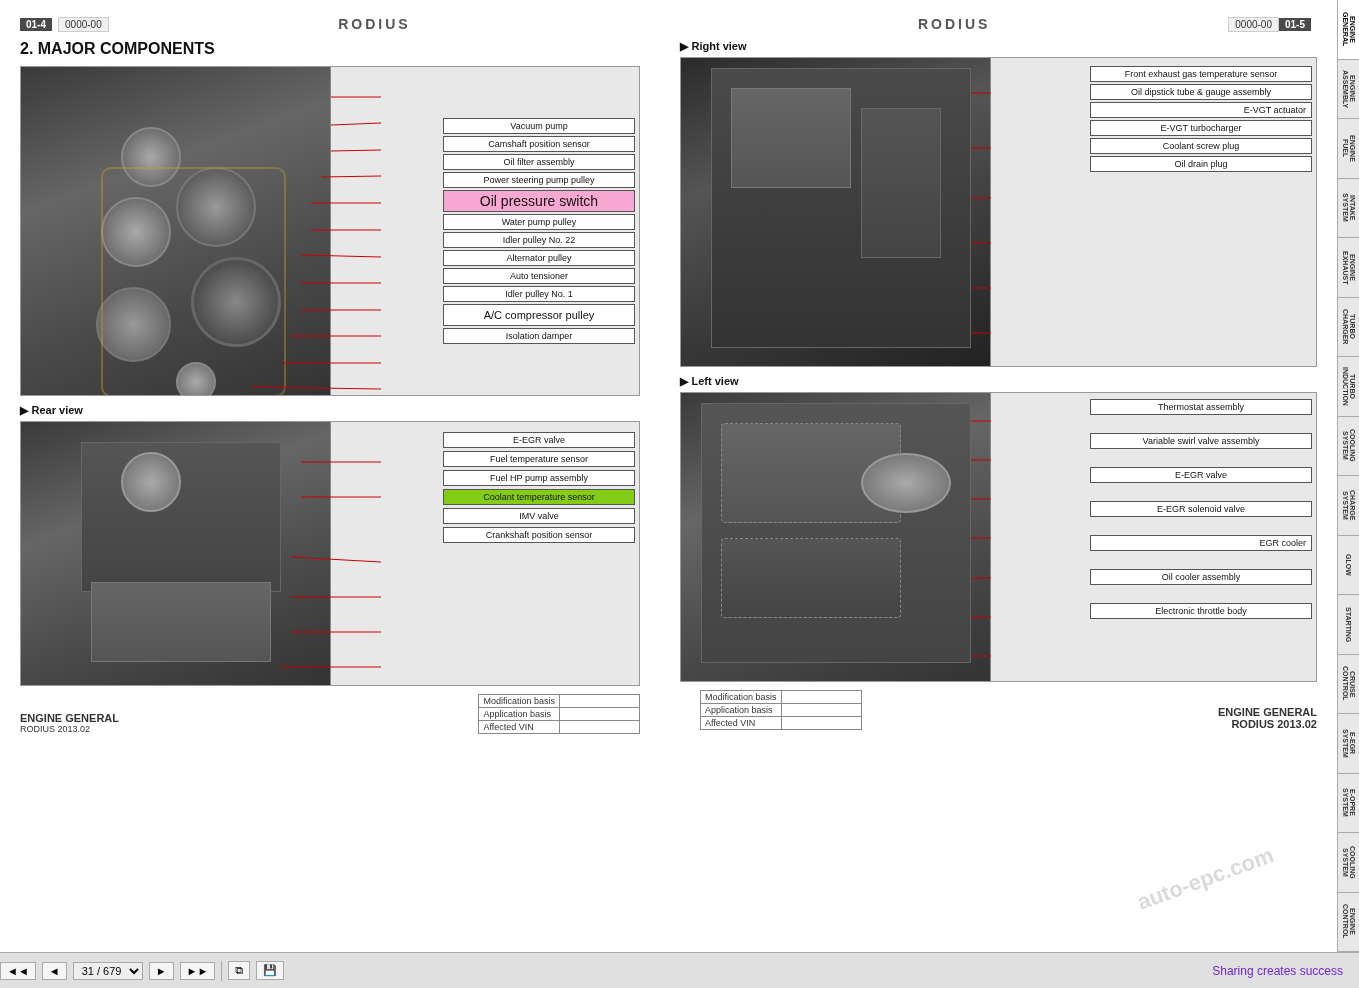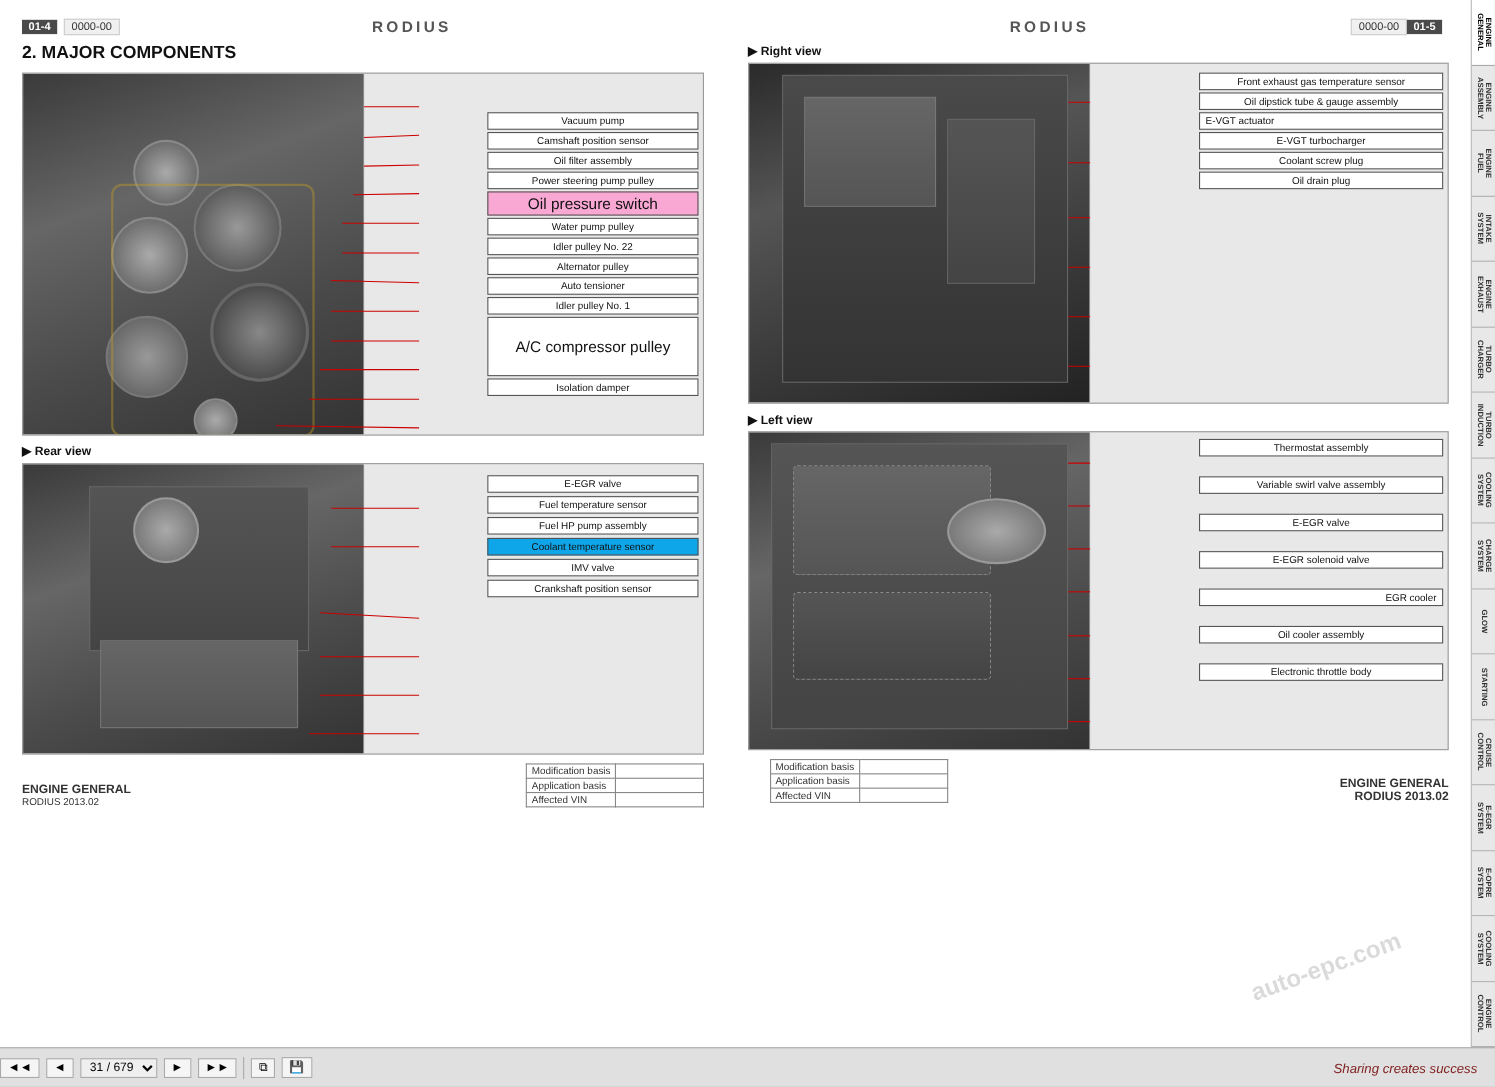--- a/index.html
+++ b/index.html
@@ -234,21 +234,21 @@
               <div style="border: 1px solid rgb(85, 85, 85); background: rgb(255, 255, 255); padding: 2px 5px; font-size: 9px; text-align: center; white-space: nowrap; color: rgb(17, 17, 17);">Vacuum pump</div>
               <div style="border: 1px solid rgb(85, 85, 85); background: rgb(255, 255, 255); padding: 2px 5px; font-size: 9px; text-align: center; white-space: nowrap; color: rgb(17, 17, 17);">Camshaft position sensor</div>
               <div style="border: 1px solid rgb(85, 85, 85); background: rgb(255, 255, 255); padding: 2px 5px; font-size: 9px; text-align: center; white-space: nowrap; color: rgb(17, 17, 17);">Oil filter assembly</div>
               <div style="border: 1px solid rgb(85, 85, 85); background: rgb(255, 255, 255); padding: 2px 5px; font-size: 9px; text-align: center; white-space: nowrap; color: rgb(17, 17, 17);">Power steering pump pulley</div>
               <div style="border: 1px solid rgb(85, 85, 85); background: #f9a8d4; padding: 2px 5px; font-size: 14px; text-align: center; white-space: nowrap; color: rgb(17, 17, 17);">Oil pressure switch</div>
               <div style="border: 1px solid rgb(85, 85, 85); background: rgb(255, 255, 255); padding: 2px 5px; font-size: 9px; text-align: center; white-space: nowrap; color: rgb(17, 17, 17);">Water pump pulley</div>
               <div style="border: 1px solid rgb(85, 85, 85); background: rgb(255, 255, 255); padding: 2px 5px; font-size: 9px; text-align: center; white-space: nowrap; color: rgb(17, 17, 17);">Idler pulley No. 22</div>
               <div style="border: 1px solid rgb(85, 85, 85); background: rgb(255, 255, 255); padding: 2px 5px; font-size: 9px; text-align: center; white-space: nowrap; color: rgb(17, 17, 17);">Alternator pulley</div>
               <div style="border: 1px solid rgb(85, 85, 85); background: rgb(255, 255, 255); padding: 2px 5px; font-size: 9px; text-align: center; white-space: nowrap; color: rgb(17, 17, 17);">Auto tensioner</div>
               <div style="border: 1px solid rgb(85, 85, 85); background: rgb(255, 255, 255); padding: 2px 5px; font-size: 9px; text-align: center; white-space: nowrap; color: rgb(17, 17, 17);">Idler pulley No. 1</div>
-              <div style="border: 1px solid rgb(85, 85, 85); background: rgb(255, 255, 255); padding: 18px 5px; font-size: 14px; text-align: center; white-space: nowrap; color: rgb(17, 17, 17);">A/C compressor pulley</div>
+              <div style="border: 1px solid rgb(85, 85, 85); background: rgb(255, 255, 255); padding: 4px 5px; font-size: 11px; text-align: center; white-space: nowrap; color: rgb(17, 17, 17);">A/C compressor pulley</div>
               <div style="border: 1px solid rgb(85, 85, 85); background: rgb(255, 255, 255); padding: 2px 5px; font-size: 9px; text-align: center; white-space: nowrap; color: rgb(17, 17, 17);">Isolation damper</div>
             </div>
         </div>
 
         <svg style="position:absolute; left:0; top:0; width:100%; height:100%; pointer-events:none;">
           <line x1="310" y1="30" x2="360" y2="30" stroke="#c00" stroke-width="1"></line>
           <line x1="310" y1="58" x2="360" y2="56" stroke="#c00" stroke-width="1"></line>
           <line x1="310" y1="84" x2="360" y2="83" stroke="#c00" stroke-width="1"></line>
           <line x1="300" y1="110" x2="360" y2="109" stroke="#c00" stroke-width="1"></line>
           <line x1="290" y1="136" x2="360" y2="136" stroke="#c00" stroke-width="1"></line>
@@ -271,21 +271,21 @@
         <div style="position:absolute; left:0; top:0; width:310px; height:100%; background: linear-gradient(160deg,#3a3a3a,#666,#4a4a4a,#333); border-right:1px solid #888;">
           <div style="position:absolute; left:60px; top:20px; width:200px; height:150px; background:linear-gradient(#555,#444); border:1px solid #666;"></div>
           <div style="position:absolute; left:70px; top:160px; width:180px; height:80px; background:linear-gradient(#666,#555); border:1px solid #777;"></div>
           <div style="position:absolute; left:100px; top:30px; width:60px; height:60px; border-radius:50%; background:radial-gradient(#aaa,#666); border:2px solid #999;"></div>
         </div>
 
         <div style="position:absolute; right:0; top:0; width:200px; height:100%; display:flex; flex-direction:column; gap:3px; padding: 10px 4px;" id="rv-labels">
             <div style="border: 1px solid rgb(85, 85, 85); background: rgb(255, 255, 255); padding: 2px 5px; font-size: 9px; text-align: center; white-space: nowrap; color: rgb(17, 17, 17);">E-EGR valve</div>
             <div style="border: 1px solid rgb(85, 85, 85); background: rgb(255, 255, 255); padding: 2px 5px; font-size: 9px; text-align: center; white-space: nowrap; color: rgb(17, 17, 17);">Fuel temperature sensor</div>
             <div style="border: 1px solid rgb(85, 85, 85); background: rgb(255, 255, 255); padding: 2px 5px; font-size: 9px; text-align: center; white-space: nowrap; color: rgb(17, 17, 17);">Fuel HP pump assembly</div>
-            <div style="border: 1px solid rgb(85, 85, 85); background: #0ea5e9; padding: 2px 5px; font-size: 9px; text-align: center; white-space: nowrap; color: rgb(17, 17, 17);">Coolant temperature sensor</div>
+            <div style="border: 1px solid rgb(85, 85, 85); background: #84cc16; padding: 2px 5px; font-size: 9px; text-align: center; white-space: nowrap; color: rgb(17, 17, 17);">Coolant temperature sensor</div>
             <div style="border: 1px solid rgb(85, 85, 85); background: rgb(255, 255, 255); padding: 2px 5px; font-size: 9px; text-align: center; white-space: nowrap; color: rgb(17, 17, 17);">IMV valve</div>
             <div style="border: 1px solid rgb(85, 85, 85); background: rgb(255, 255, 255); padding: 2px 5px; font-size: 9px; text-align: center; white-space: nowrap; color: rgb(17, 17, 17);">Crankshaft position sensor</div>
           </div>
         <svg style="position:absolute; left:0; top:0; width:100%; height:100%; pointer-events:none;">
           <line x1="280" y1="40" x2="360" y2="40" stroke="#c00" stroke-width="1"></line>
           <line x1="280" y1="75" x2="360" y2="75" stroke="#c00" stroke-width="1"></line>
           <line x1="270" y1="135" x2="360" y2="140" stroke="#c00" stroke-width="1"></line>
           <line x1="270" y1="175" x2="360" y2="175" stroke="#c00" stroke-width="1"></line>
           <line x1="270" y1="210" x2="360" y2="210" stroke="#c00" stroke-width="1"></line>
           <line x1="260" y1="245" x2="360" y2="245" stroke="#c00" stroke-width="1"></line>
@@ -332,21 +332,21 @@
       <div class="diagram-box" style="height:310px;">
         <div style="position:absolute; left:0; top:0; width:310px; height:100%; background: linear-gradient(160deg,#2a2a2a,#555,#3a3a3a,#222); border-right:1px solid #888;">
           <div style="position:absolute; left:30px; top:10px; width:260px; height:280px; background:linear-gradient(#4a4a4a,#333); border:1px solid #666;"></div>
           <div style="position:absolute; left:50px; top:30px; width:120px; height:100px; background:linear-gradient(#666,#555); border:1px solid #777;"></div>
           <div style="position:absolute; left:180px; top:50px; width:80px; height:150px; background:linear-gradient(#555,#444); border:1px solid #666;"></div>
         </div>
 
         <div style="position:absolute; right:0; top:0; width:230px; height:100%; display:flex; flex-direction:column; gap:2px; padding:8px 4px;" id="rv2-labels">
             <div style="border: 1px solid rgb(85, 85, 85); background: rgb(255, 255, 255); padding: 2px 5px; font-size: 9px; text-align: center; color: rgb(17, 17, 17); word-break: normal;">Front exhaust gas temperature sensor</div>
             <div style="border: 1px solid rgb(85, 85, 85); background: rgb(255, 255, 255); padding: 2px 5px; font-size: 9px; text-align: center; color: rgb(17, 17, 17); word-break: normal;">Oil dipstick tube &amp; gauge assembly</div>
-            <div style="border: 1px solid rgb(85, 85, 85); background: rgb(255, 255, 255); padding: 2px 5px; font-size: 9px; text-align: left; color: rgb(17, 17, 17); word-break: normal;">E-VGT actuator</div>
+            <div style="border: 1px solid rgb(85, 85, 85); background: rgb(255, 255, 255); padding: 2px 5px; font-size: 9px; text-align: right; color: rgb(17, 17, 17); word-break: normal;">E-VGT actuator</div>
             <div style="border: 1px solid rgb(85, 85, 85); background: rgb(255, 255, 255); padding: 2px 5px; font-size: 9px; text-align: center; color: rgb(17, 17, 17); word-break: normal;">E-VGT turbocharger</div>
             <div style="border: 1px solid rgb(85, 85, 85); background: rgb(255, 255, 255); padding: 2px 5px; font-size: 9px; text-align: center; color: rgb(17, 17, 17); word-break: normal;">Coolant screw plug</div>
             <div style="border: 1px solid rgb(85, 85, 85); background: rgb(255, 255, 255); padding: 2px 5px; font-size: 9px; text-align: center; color: rgb(17, 17, 17); word-break: normal;">Oil drain plug</div>
           </div>
         <svg style="position:absolute; left:0; top:0; width:100%; height:100%; pointer-events:none;">
           <line x1="290" y1="35" x2="310" y2="35" stroke="#c00" stroke-width="1"></line>
           <line x1="290" y1="90" x2="310" y2="90" stroke="#c00" stroke-width="1"></line>
           <line x1="290" y1="140" x2="310" y2="140" stroke="#c00" stroke-width="1"></line>
           <line x1="290" y1="185" x2="310" y2="185" stroke="#c00" stroke-width="1"></line>
           <line x1="290" y1="230" x2="310" y2="230" stroke="#c00" stroke-width="1"></line>
@@ -441,14 +441,14 @@
   <button>◄</button>
   <select>
     <option>31 / 679</option>
   </select>
   <button>►</button>
   <button>►►</button>
   <div class="toolbar-divider"></div>
   <button>⧉</button>
   <button>💾</button>
   <div style="flex:1"></div>
-  <span style="font-size:12px; color:#7f1d1d; font-style:italic; margin-right:16px;margin-left:21px;">Sharing creates success</span>
+  <span style="font-size:12px; color:#6d28d9; margin-right:16px;margin-left:21px;">Sharing creates success</span>
 </div>
 
 </body></html>

